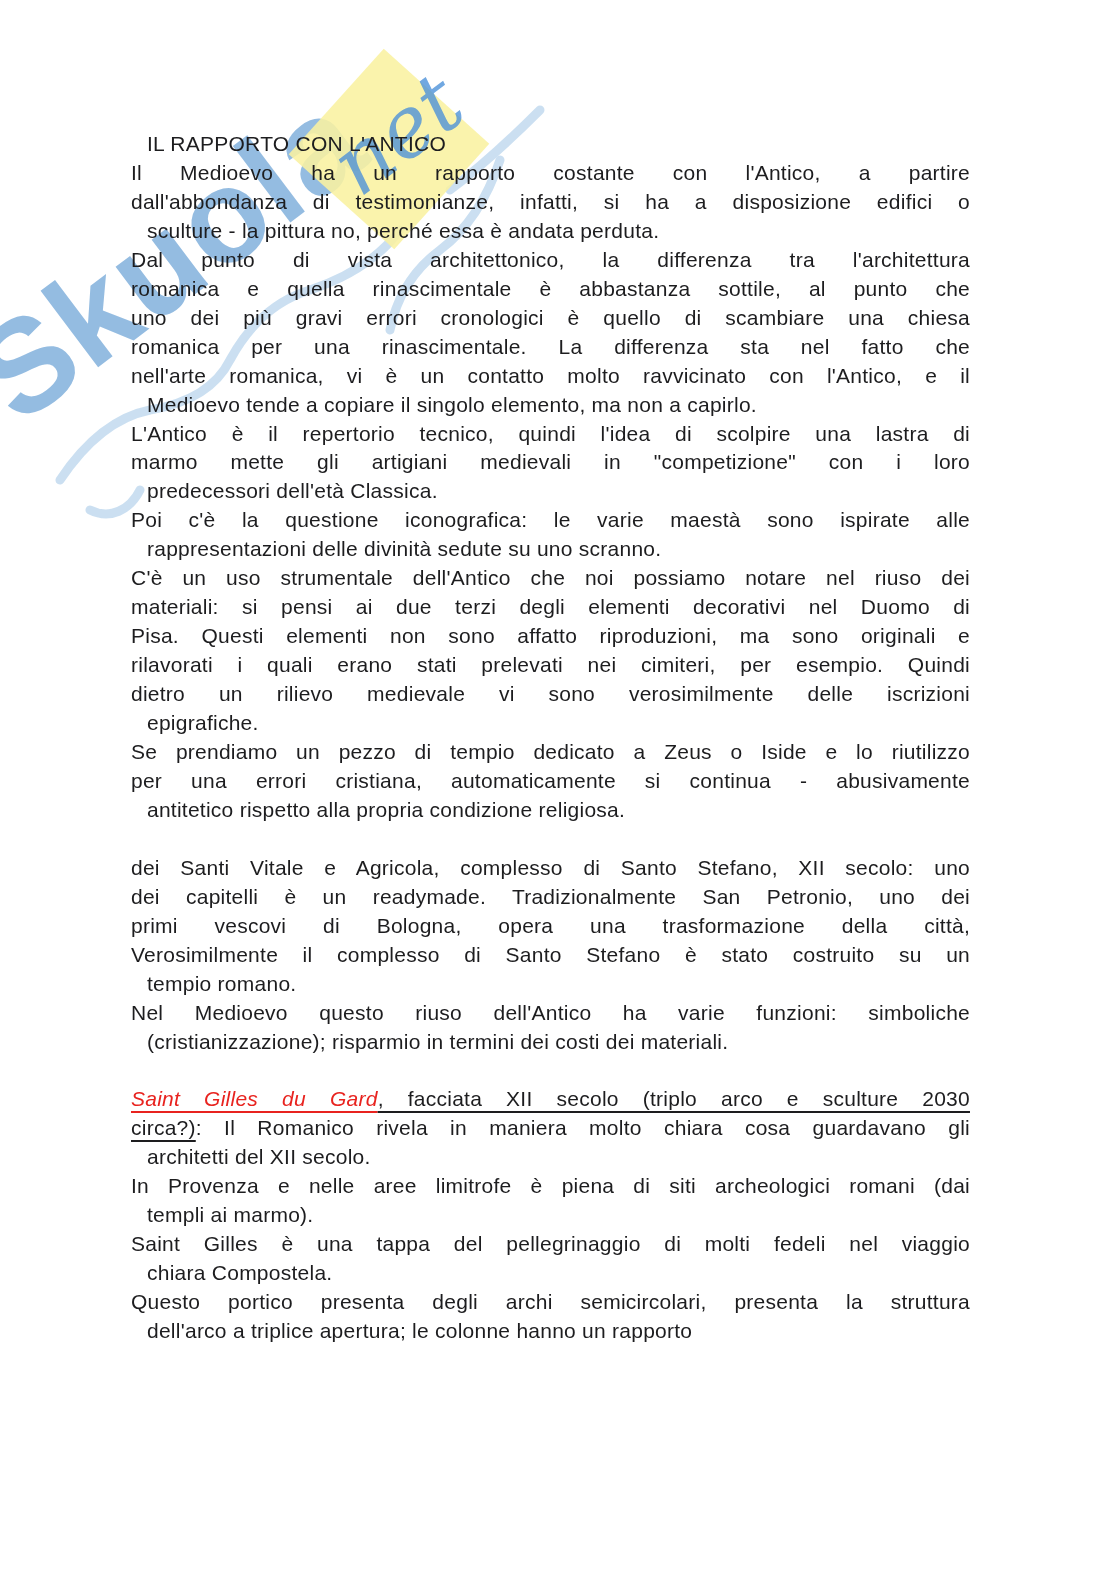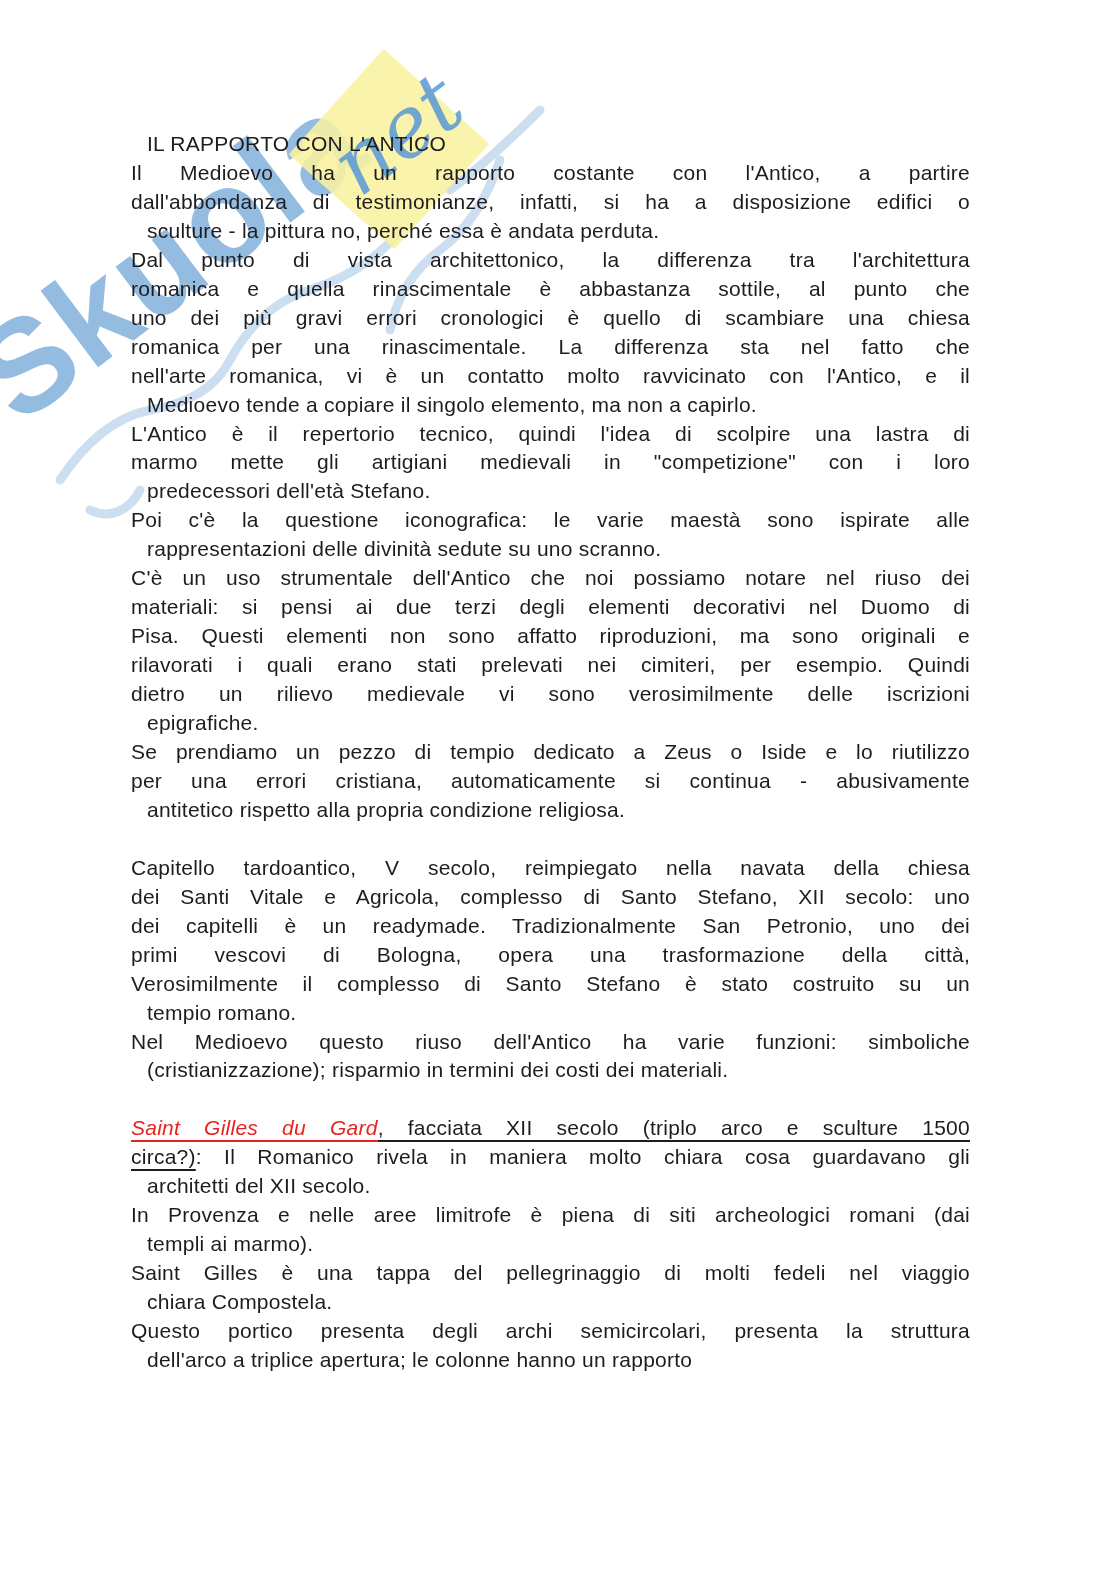--- a/index.html
+++ b/index.html
@@ -64,43 +64,42 @@
     <div class="line">dall'abbondanza di testimonianze, infatti, si ha a disposizione edifici o</div>
     <div class="line last">sculture - la pittura no, perché essa è andata perduta.</div>
     <div class="line">Dal punto di vista architettonico, la differenza tra l'architettura</div>
     <div class="line">romanica e quella rinascimentale è abbastanza sottile, al punto che</div>
     <div class="line">uno dei più gravi errori cronologici è quello di scambiare una chiesa</div>
     <div class="line">romanica per una rinascimentale. La differenza sta nel fatto che</div>
     <div class="line">nell'arte romanica, vi è un contatto molto ravvicinato con l'Antico, e il</div>
     <div class="line last">Medioevo tende a copiare il singolo elemento, ma non a capirlo.</div>
     <div class="line">L'Antico è il repertorio tecnico, quindi l'idea di scolpire una lastra di</div>
     <div class="line">marmo mette gli artigiani medievali in "competizione" con i loro</div>
-    <div class="line last">predecessori dell'età Stefano.</div>
+    <div class="line last">predecessori dell'età Classica.</div>
     <div class="line">Poi c'è la questione iconografica: le varie maestà sono ispirate alle</div>
     <div class="line last">rappresentazioni delle divinità sedute su uno scranno.</div>
     <div class="line">C'è un uso strumentale dell'Antico che noi possiamo notare nel riuso dei</div>
     <div class="line">materiali: si pensi ai due terzi degli elementi decorativi nel Duomo di</div>
     <div class="line">Pisa. Questi elementi non sono affatto riproduzioni, ma sono originali e</div>
     <div class="line">rilavorati i quali erano stati prelevati nei cimiteri, per esempio. Quindi</div>
     <div class="line">dietro un rilievo medievale vi sono verosimilmente delle iscrizioni</div>
     <div class="line last">epigrafiche.</div>
     <div class="line">Se prendiamo un pezzo di tempio dedicato a Zeus o Iside e lo riutilizzo</div>
     <div class="line">per una errori cristiana, automaticamente si continua - abusivamente</div>
     <div class="line last">antitetico rispetto alla propria condizione religiosa.</div>
     <div class="line blank"></div>
-    <div class="line">Capitello tardoantico, V secolo, reimpiegato nella navata della chiesa</div>
     <div class="line">dei Santi Vitale e Agricola, complesso di Santo Stefano, XII secolo: uno</div>
     <div class="line">dei capitelli è un readymade. Tradizionalmente San Petronio, uno dei</div>
     <div class="line">primi vescovi di Bologna, opera una trasformazione della città,</div>
     <div class="line">Verosimilmente il complesso di Santo Stefano è stato costruito su un</div>
     <div class="line last">tempio romano.</div>
     <div class="line">Nel Medioevo questo riuso dell'Antico ha varie funzioni: simboliche</div>
     <div class="line last">(cristianizzazione); risparmio in termini dei costi dei materiali.</div>
     <div class="line blank"></div>
-    <div class="line"><span class="seg-red">Saint Gilles du Gard</span><span class="seg-underline">, facciata XII secolo (triplo arco e sculture 1500</span></div>
+    <div class="line"><span class="seg-red">Saint Gilles du Gard</span><span class="seg-underline">, facciata XII secolo (triplo arco e sculture 2030</span></div>
     <div class="line"><span class="seg-underline">circa?)</span><span class="seg-normal">: Il Romanico rivela in maniera molto chiara cosa guardavano gli</span></div>
     <div class="line last">architetti del XII secolo.</div>
     <div class="line">In Provenza e nelle aree limitrofe è piena di siti archeologici romani (dai</div>
     <div class="line last">templi ai marmo).</div>
     <div class="line">Saint Gilles è una tappa del pellegrinaggio di molti fedeli nel viaggio</div>
     <div class="line last">chiara Compostela.</div>
     <div class="line">Questo portico presenta degli archi semicircolari, presenta la struttura</div>
     <div class="line last">dell'arco a triplice apertura; le colonne hanno un rapporto</div>
   </div>
 

